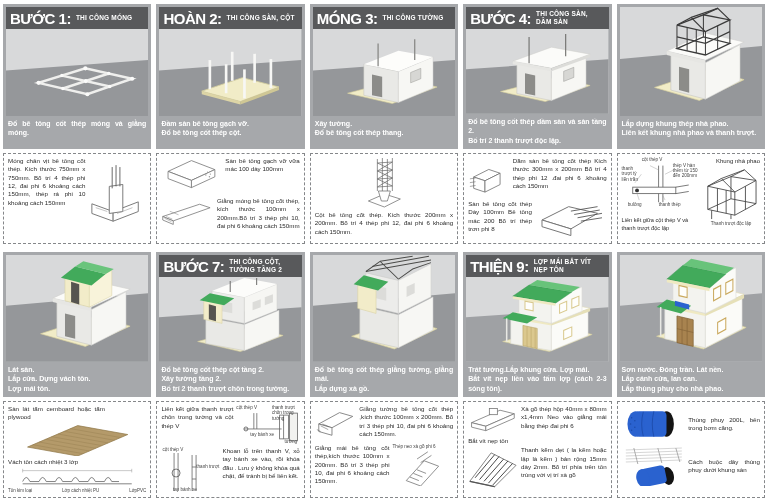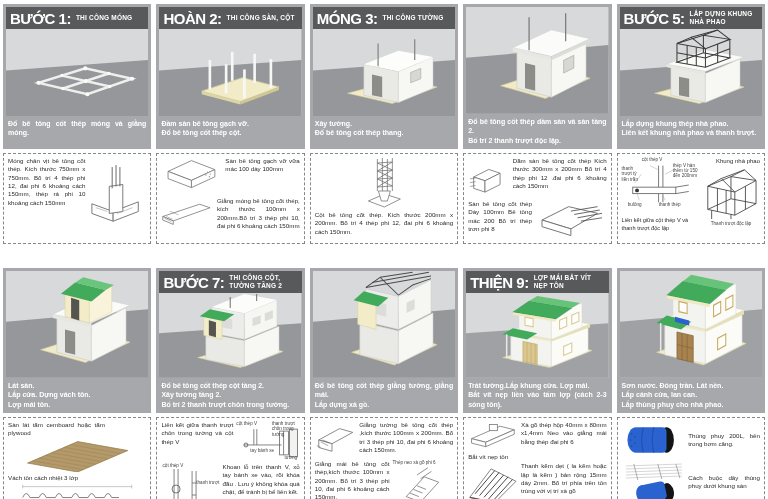--- a/index.html
+++ b/index.html
@@ -1,18 +1,18 @@
 <!DOCTYPE html>
 <html><head>
 <meta charset="utf-8">
 <style>
   html,body{margin:0;padding:0;background:#fff;}
   body{width:768px;height:499px;font-family:"Liberation Sans",sans-serif;-webkit-font-smoothing:antialiased;}
   .grid{box-sizing:border-box;width:768px;height:499px;padding:4px 3px;display:grid;
-        grid-template-columns:repeat(5,1fr);grid-template-rows:1fr 1fr;gap:24px 5px;}
+        grid-template-columns:repeat(5,1fr);grid-template-rows:1fr 1fr;gap:8px 5px;}
   .card{display:flex;flex-direction:column;gap:4px;min-width:0;}
   .card-top{background:#a6a8ab;padding:3px;display:flex;flex-direction:column;height:145px;box-sizing:border-box;}
   .hdr{background:#58595b;color:#fff;display:flex;align-items:center;gap:5px;padding:1px 4px;min-height:22px;box-sizing:border-box;}
   .num{font-size:15px;font-weight:800;letter-spacing:-0.5px;white-space:nowrap;}
   .ttl{font-size:6.5px;font-weight:bold;line-height:1.2;text-transform:uppercase;letter-spacing:0.2px;}
   .scene{width:100%;flex:1;display:block;min-height:0;}
   .cap{color:#fff;font-weight:bold;font-size:7px;line-height:1.35;padding:3px 2px 1px;min-height:30px;box-sizing:border-box;}
   .cap div{text-align:justify;}
   .card-bot{flex:1;border:1px dashed #85878a;background:#fff;padding:3px 4px;font-size:6.2px;
             line-height:1.35;color:#2b2b2b;position:relative;overflow:hidden;box-sizing:border-box;}
@@ -188,20 +188,24 @@
           <line x1="23" y1="22" x2="38" y2="29"></line>
             <line x1="38" y1="21" x2="23" y2="30"></line>
         </g>
       </svg>
       <p class="note" style="margin-top:2px">Cột bê tông cốt thép. Kích thước 200mm x 200mm. Bố trí 4 thép phi 12, đai phi 6 khoảng cách 150mm.</p>
     </div>
   </div>
 
   <div class="card">
     <div class="card-top">
+      <div class="hdr">
+        <span class="num">BƯỚC 4:</span>
+        <span class="ttl">THI CÔNG SÀN, DẦM SÀN</span>
+      </div>
       <svg class="scene" viewBox="0 0 140 84" preserveAspectRatio="none">
         <rect width="140" height="84" fill="#d8d9da"></rect>
           <polygon points="0,40 140,30 140,84 0,84" fill="#95979a"></polygon>
         <polygon points="34,62 78,72 122,56 88,48" fill="#f1ecc7" stroke="#d6cf9f" stroke-width="0.6"></polygon>
         <polygon points="50,34 50,64 84,71 84,41" fill="#e9e9e6" stroke="#c6c6c3" stroke-width="0.5"></polygon>
         <polygon points="84,41 84,71 118,57 118,27" fill="#f7f7f4" stroke="#d2d2cf" stroke-width="0.5"></polygon>
         <polygon points="58,44 58,64 68,66 68,46" fill="#8c8c89"></polygon>
         <polygon points="96,42 96,52 106,48 106,38" fill="#d7d7d4" stroke="#9a9a97" stroke-width="0.5"></polygon>
         <polygon points="46,32 84,39 122,25 84,18" fill="#fbfbf9" stroke="#cfcfcc" stroke-width="0.5"></polygon>
         <polygon points="46,32 84,39 84,42 46,35" fill="#e6e6e3"></polygon>
@@ -243,24 +247,20 @@
               <line x1="36" y1="16" x2="58" y2="12"></line>
               <line x1="39" y1="19" x2="58" y2="16"></line>
             </g>
         </svg>
       </div>
     </div>
   </div>
 
   <div class="card">
     <div class="card-top">
-      <div class="hdr">
-        <span class="num">BƯỚC 5:</span>
-        <span class="ttl">LẮP DỰNG KHUNG NHÀ PHAO</span>
-      </div>
       <svg class="scene" viewBox="0 0 140 84" preserveAspectRatio="none">
         <rect width="140" height="84" fill="#d8d9da"></rect>
           <polygon points="0,40 140,30 140,84 0,84" fill="#95979a"></polygon>
         <polygon points="34,62 78,72 122,56 88,48" fill="#f1ecc7" stroke="#d6cf9f" stroke-width="0.6"></polygon>
         <polygon points="50,36 50,64 84,71 84,43" fill="#e9e9e6" stroke="#c6c6c3" stroke-width="0.5"></polygon>
         <polygon points="84,43 84,71 118,57 118,29" fill="#f7f7f4" stroke="#d2d2cf" stroke-width="0.5"></polygon>
         <polygon points="58,46 58,64 68,66 68,48" fill="#8c8c89"></polygon>
         <polygon points="46,34 84,41 122,27 84,20" fill="#fbfbf9" stroke="#cfcfcc" stroke-width="0.5"></polygon>
         <polygon points="46,34 84,41 84,44 46,37" fill="#e6e6e3"></polygon>
         <g stroke="#3b3b3b" stroke-width="1" fill="none">

